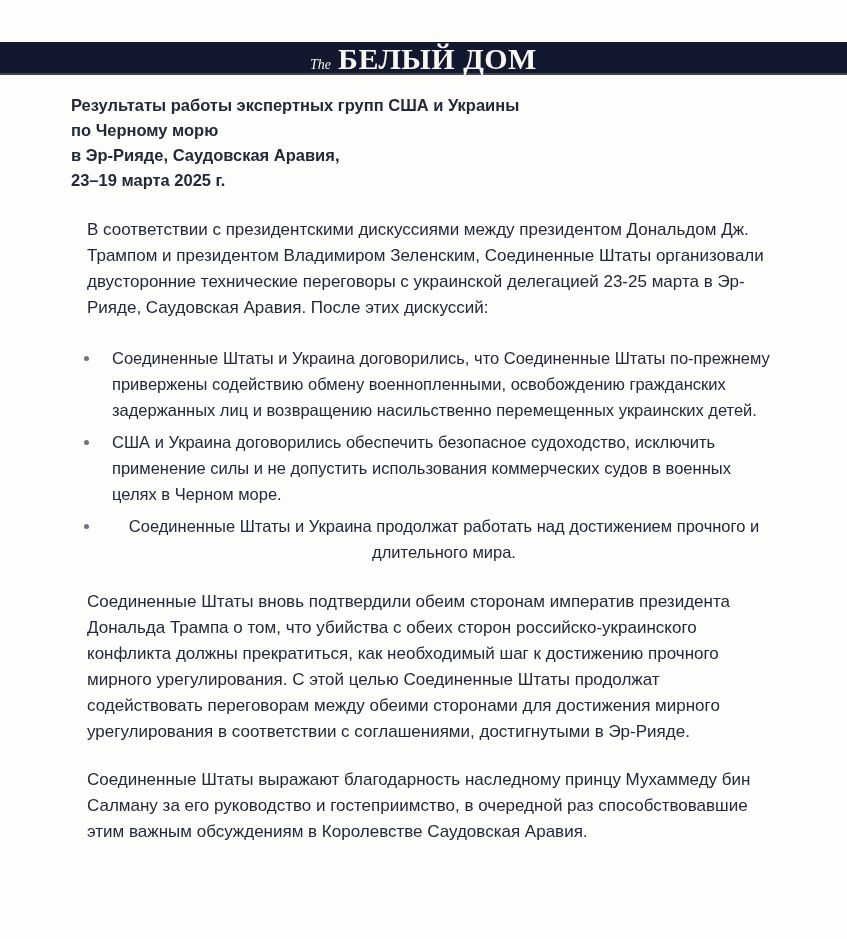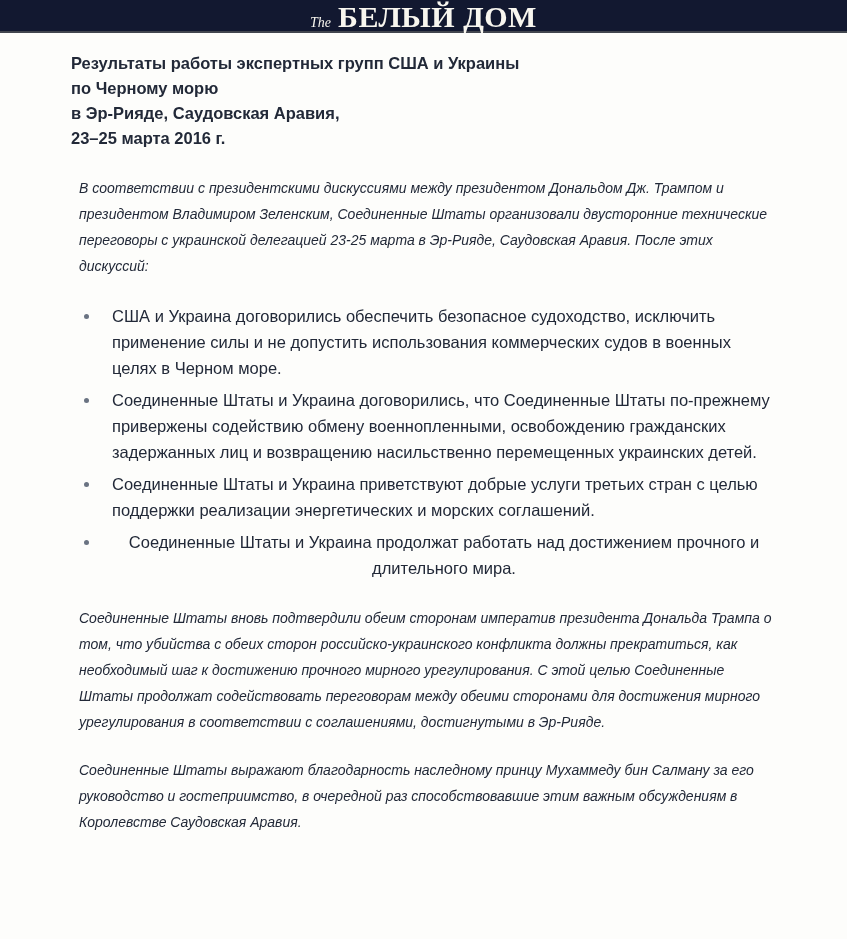--- a/index.html
+++ b/index.html
@@ -14,20 +14,21 @@
   }
 
   
   .masthead {
     height: 33px;
     background: #121830;
     border-bottom: 2px solid #42464f;
     display: flex;
     align-items: center;
     justify-content: center;
+    margin-top: 42px;
   }
   .logo {
     display: flex;
     align-items: baseline;
     gap: 7px;
     color: #f8f6ef;
     font-family: "Liberation Serif", serif;
     cursor: pointer;
     white-space: nowrap;
     transform: translateY(1px);
@@ -47,24 +48,23 @@
     padding: 18px 71px 0 71px;
   }
   .doc-title {
     text-align: left;
     font-weight: bold;
     font-size: 16.5px;
     line-height: 25px;
     color: #222938;
   }
   .para {
-    margin: 24px 0 0 8px;
-    font-size: 14px;
+    margin: 24px 0 0 16px;
+    font-size: 17px;
     line-height: 26px;
-    font-style: italic;
   }
   ul.bullets {
     list-style: none;
     margin: 24px 0 0 0;
     padding: 0;
   }
   ul.bullets li {
     position: relative;
     padding-left: 41px;
     margin-bottom: 6px;
@@ -92,37 +92,33 @@
     <span class="wordmark">БЕЛЫЙ ДОМ</span>
   </div>
 </header>
 
 <main class="content">
 
   <div class="doc-title">
     <div>Результаты работы экспертных групп США и Украины</div>
     <div>по Черному морю</div>
     <div>в Эр-Рияде, Саудовская Аравия,</div>
-    <div>23–25 марта 2016 г.</div>
+    <div>23–19 марта 2025 г.</div>
   </div>
 
   <p class="para">В соответствии с президентскими дискуссиями между президентом Дональдом Дж. Трампом и президентом Владимиром Зеленским, Соединенные Штаты организовали двусторонние технические переговоры с украинской делегацией 23-25 марта в Эр-Рияде, Саудовская Аравия. После этих дискуссий:</p>
 
   <ul class="bullets">
     <li>
       <span class="bullet-dot"></span>
-      <span>США и Украина договорились обеспечить безопасное судоходство, исключить применение силы и не допустить использования коммерческих судов в военных целях в Черном море.</span>
-    </li>
-    <li>
-      <span class="bullet-dot"></span>
       <span>Соединенные Штаты и Украина договорились, что Соединенные Штаты по-прежнему привержены содействию обмену военнопленными, освобождению гражданских задержанных лиц и возвращению насильственно перемещенных украинских детей.</span>
     </li>
     <li>
       <span class="bullet-dot"></span>
-      <span>Соединенные Штаты и Украина приветствуют добрые услуги третьих стран с целью поддержки реализации энергетических и морских соглашений.</span>
+      <span>США и Украина договорились обеспечить безопасное судоходство, исключить применение силы и не допустить использования коммерческих судов в военных целях в Черном море.</span>
     </li>
     <li>
       <span class="bullet-dot"></span>
       <span>Соединенные Штаты и Украина продолжат работать над достижением прочного и длительного мира.</span>
     </li>
   </ul>
 
   <p class="para">Соединенные Штаты вновь подтвердили обеим сторонам императив президента Дональда Трампа о том, что убийства с обеих сторон российско-украинского конфликта должны прекратиться, как необходимый шаг к достижению прочного мирного урегулирования. С этой целью Соединенные Штаты продолжат содействовать переговорам между обеими сторонами для достижения мирного урегулирования в соответствии с соглашениями, достигнутыми в Эр-Рияде.</p>
 
   <p class="para closing">Соединенные Штаты выражают благодарность наследному принцу Мухаммеду бин Салману за его руководство и гостеприимство, в очередной раз способствовавшие этим важным обсуждениям в Королевстве Саудовская Аравия.</p>

